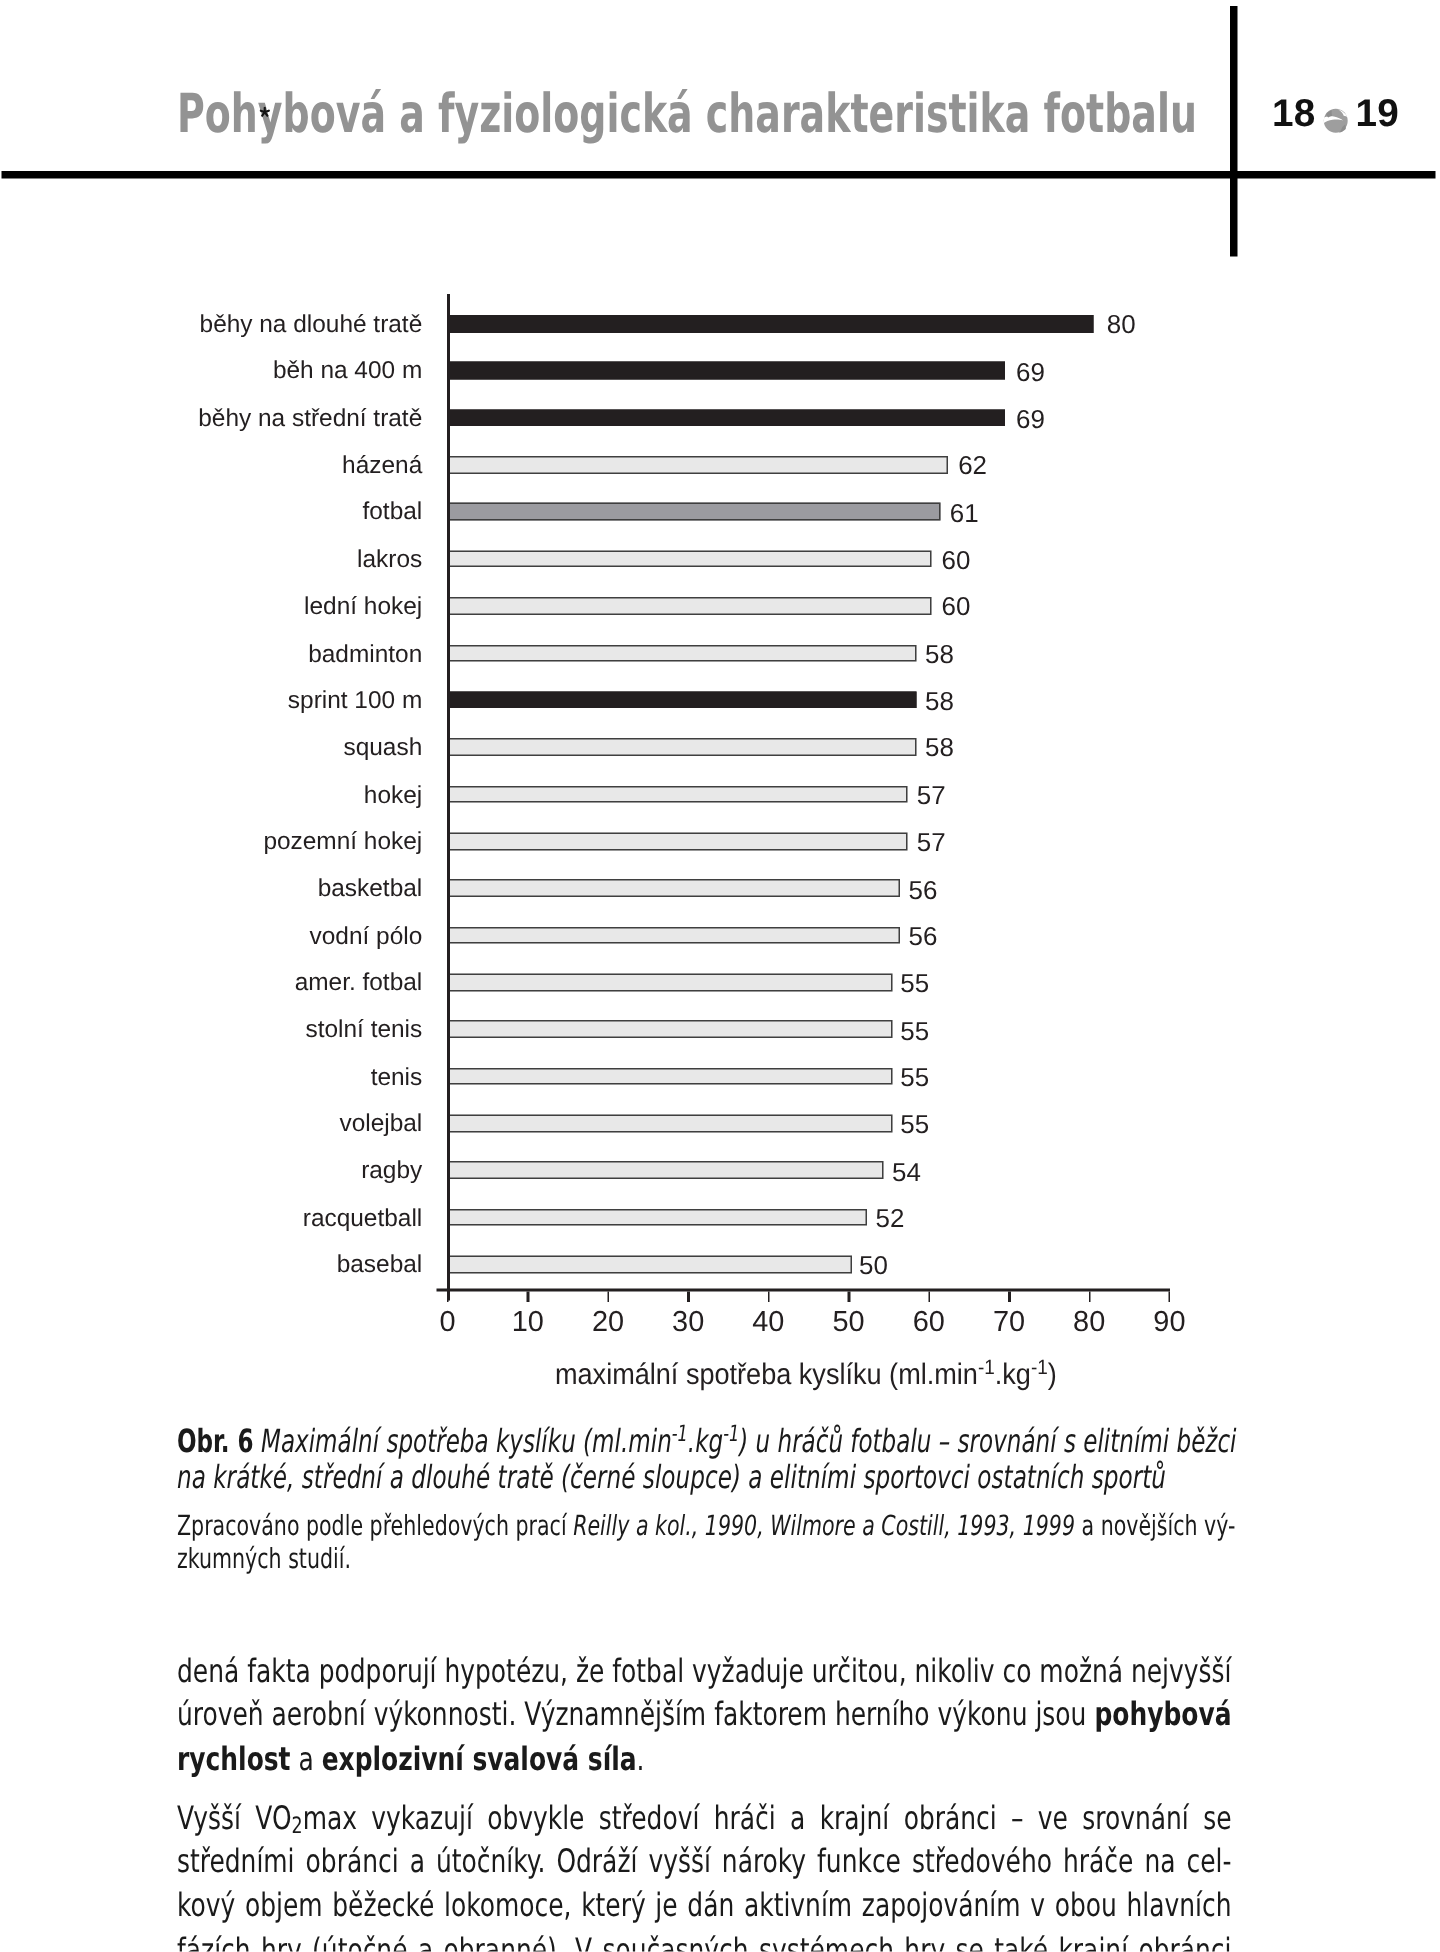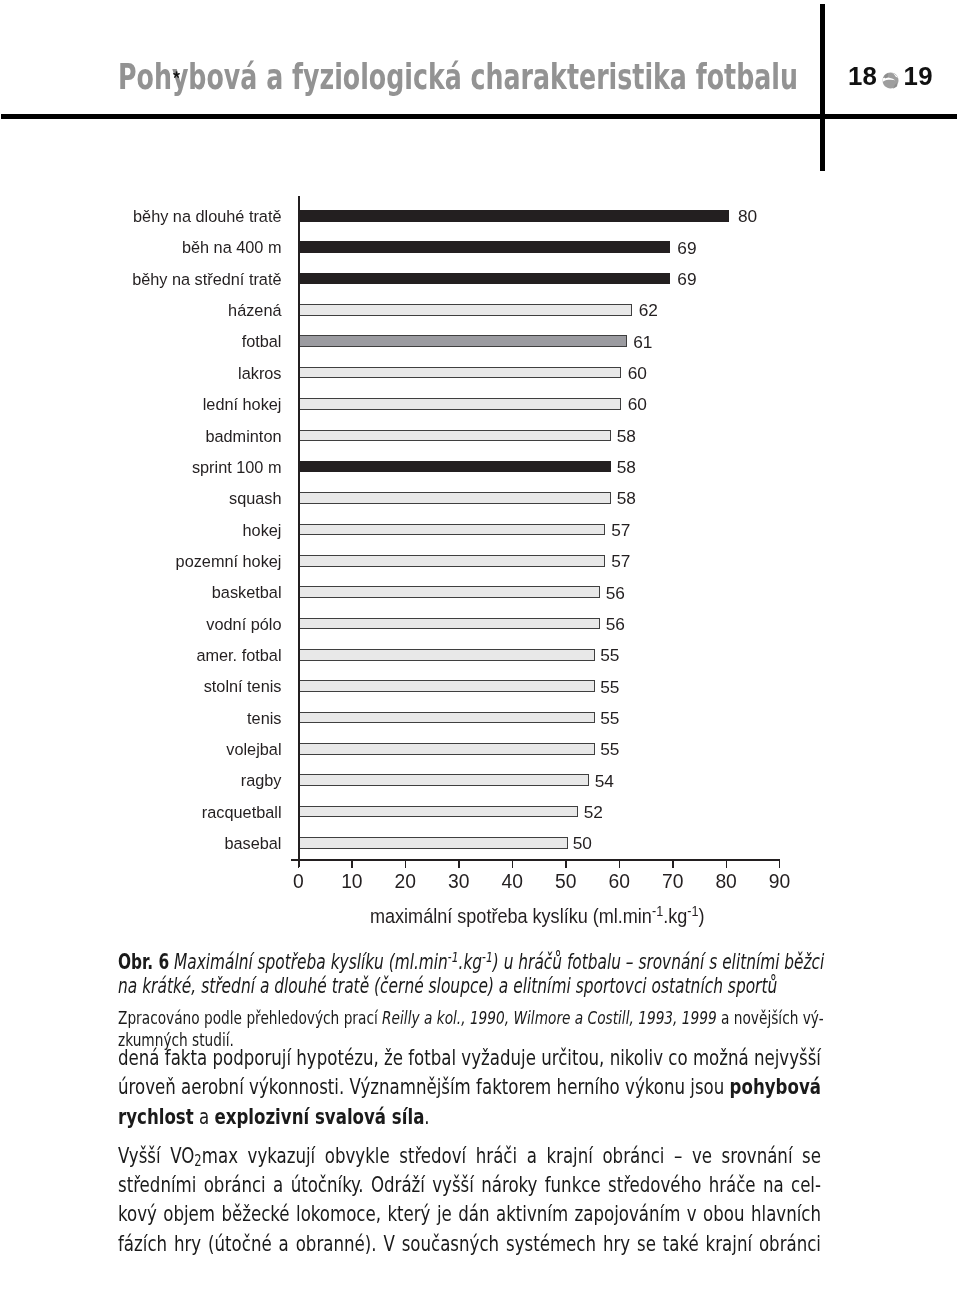--- a/index.html
+++ b/index.html
@@ -51,21 +51,21 @@
   .cm-line{white-space:nowrap;transform-origin:left top;}
   .cm-l1{transform:scaleX(0.8023);}
   .cm-l2{transform:scaleX(0.8056);}
   .cap-src{font-size:18.5px;line-height:22.5px;width:857px;margin-top:7.5px;
       transform:scaleX(0.8237);transform-origin:left top;}
   .cap-src i{font-style:italic;}
   .cap-src .cs-line{white-space:nowrap;}
 
   
   #body-copy{position:absolute;left:118px;top:1080px;width:822px;}
-  #body-copy{position:absolute;left:118px;top:1043px;}
+  #body-copy{position:absolute;left:118px;top:1100px;}
   .para{font-size:21.5px;line-height:29.35px;width:818px;text-align:justify;
       transform:scaleX(0.8594);transform-origin:left top;margin:0;}
   .para b{font-weight:bold;}
   .para2{position:absolute;left:0;top:97.5px;}
   .jline{text-align:justify;text-align-last:justify;}
   .lastline{text-align:justify;text-align-last:justify;}
 </style>
 </head>
 <body>
 

